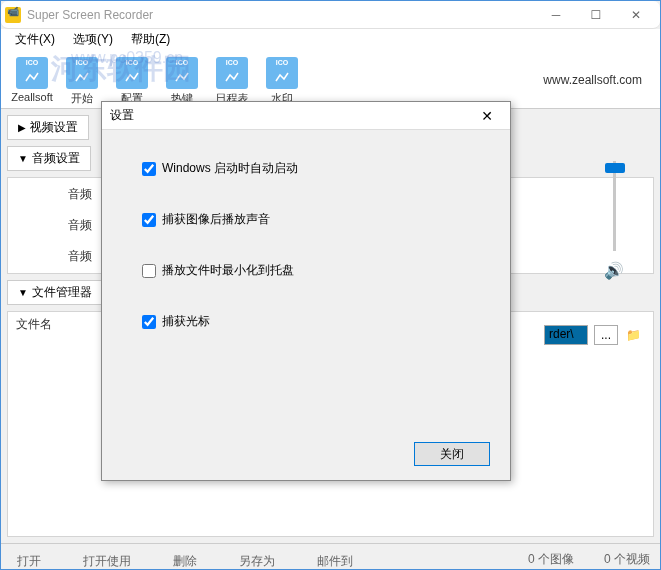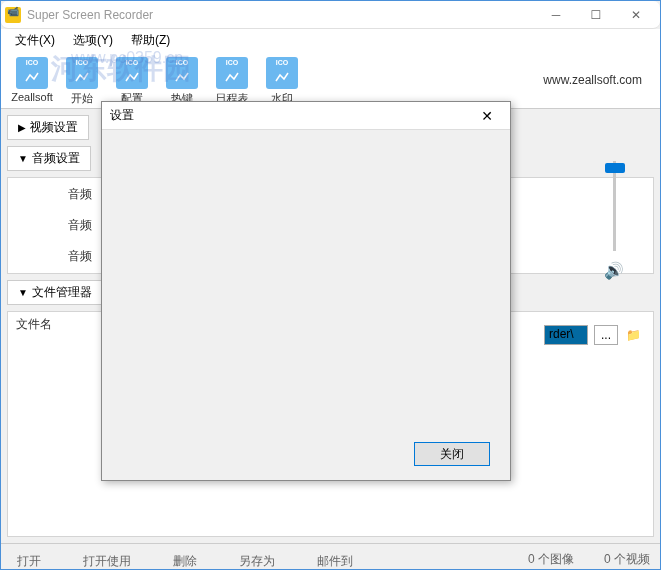--- a/index.html
+++ b/index.html
@@ -7,21 +7,21 @@
 
 .window { width: 661px; height: 570px; border: 1px solid #4a90d9; position: relative; background: #f0f0f0; }
 
 .titlebar { height: 28px; background: #fff; display: flex; align-items: center; padding: 0 4px; border-bottom: 1px solid #e0e0e0; border-radius: 7px; }
 .titlebar .app-icon { width: 16px; height: 16px; background: #f5c518; border-radius: 2px; margin-right: 6px; position: relative; }
 .titlebar .app-icon::after { content: '📹'; font-size: 10px; position: absolute; top: -1px; left: 2px; }
 .titlebar .title { color: #999; flex: 1; }
 .win-controls { display: flex; gap: 0; }
 .win-btn { width: 40px; height: 26px; display: flex; align-items: center; justify-content: center; color: #666; cursor: pointer; }
 
-.menubar { height: 22px; background: #fff; display: flex; align-items: center; padding: 0 6px; gap: 2px; position: relative; }
+.menubar { height: 22px; background: #fff; display: flex; padding: 0 6px; gap: 2px; position: relative; }
 .menu-item { padding: 2px 8px; cursor: pointer; }
 
 .watermark { position: absolute; top: 20px; left: 50px; font-size: 28px; color: rgba(80,120,200,0.25); font-weight: bold; pointer-events: none; z-index: 50; margin-top: 29px; }
 .watermark2 { position: absolute; top: 48px; left: 70px; font-size: 16px; color: rgba(80,120,200,0.25); pointer-events: none; z-index: 50; }
 
 .toolbar { height: 58px; background: #fff; display: flex; align-items: flex-start; padding: 4px 8px; gap: 4px; border-bottom: 1px solid #ccc; }
 .tbtn { width: 46px; display: flex; flex-direction: column; align-items: center; cursor: pointer; padding: 2px; }
 .tbtn .tico { width: 32px; height: 32px; background: #6bb8f0; border-radius: 3px; display: flex; align-items: center; justify-content: center; color: #fff; font-size: 10px; font-weight: bold; position: relative; }
 .tbtn .tico::before { content: 'ICO'; position: absolute; top: 2px; font-size: 7px; }
 .tbtn .tico svg { margin-top: 8px; }
@@ -203,17 +203,35 @@
     <div class="spacer"></div>
     <div>0 个图像</div>
     <div>0 个视频</div>
   </div>
 
   <div class="dialog">
     <div class="dlg-title">
       <span>设置</span>
       <div class="dlg-close">✕</div>
     </div>
+    <div class="dlg-body">
+      <label class="chk-row">
+          <input type="checkbox" id="c1" checked="" style="">
+          <span>Windows 启动时自动启动</span>
+        </label>
+      <label class="chk-row">
+          <input type="checkbox" id="c2" checked="" style="">
+          <span>捕获图像后播放声音</span>
+        </label>
+      <label class="chk-row">
+          <input type="checkbox" id="c3" style="">
+          <span>播放文件时最小化到托盘</span>
+        </label>
+      <label class="chk-row">
+          <input type="checkbox" id="c4" checked="" style="">
+          <span>捕获光标</span>
+        </label>
+    </div>
     <div class="dlg-footer">
       <button class="dlg-btn">关闭</button>
     </div>
   </div>
 </div>
 
 </body></html>

